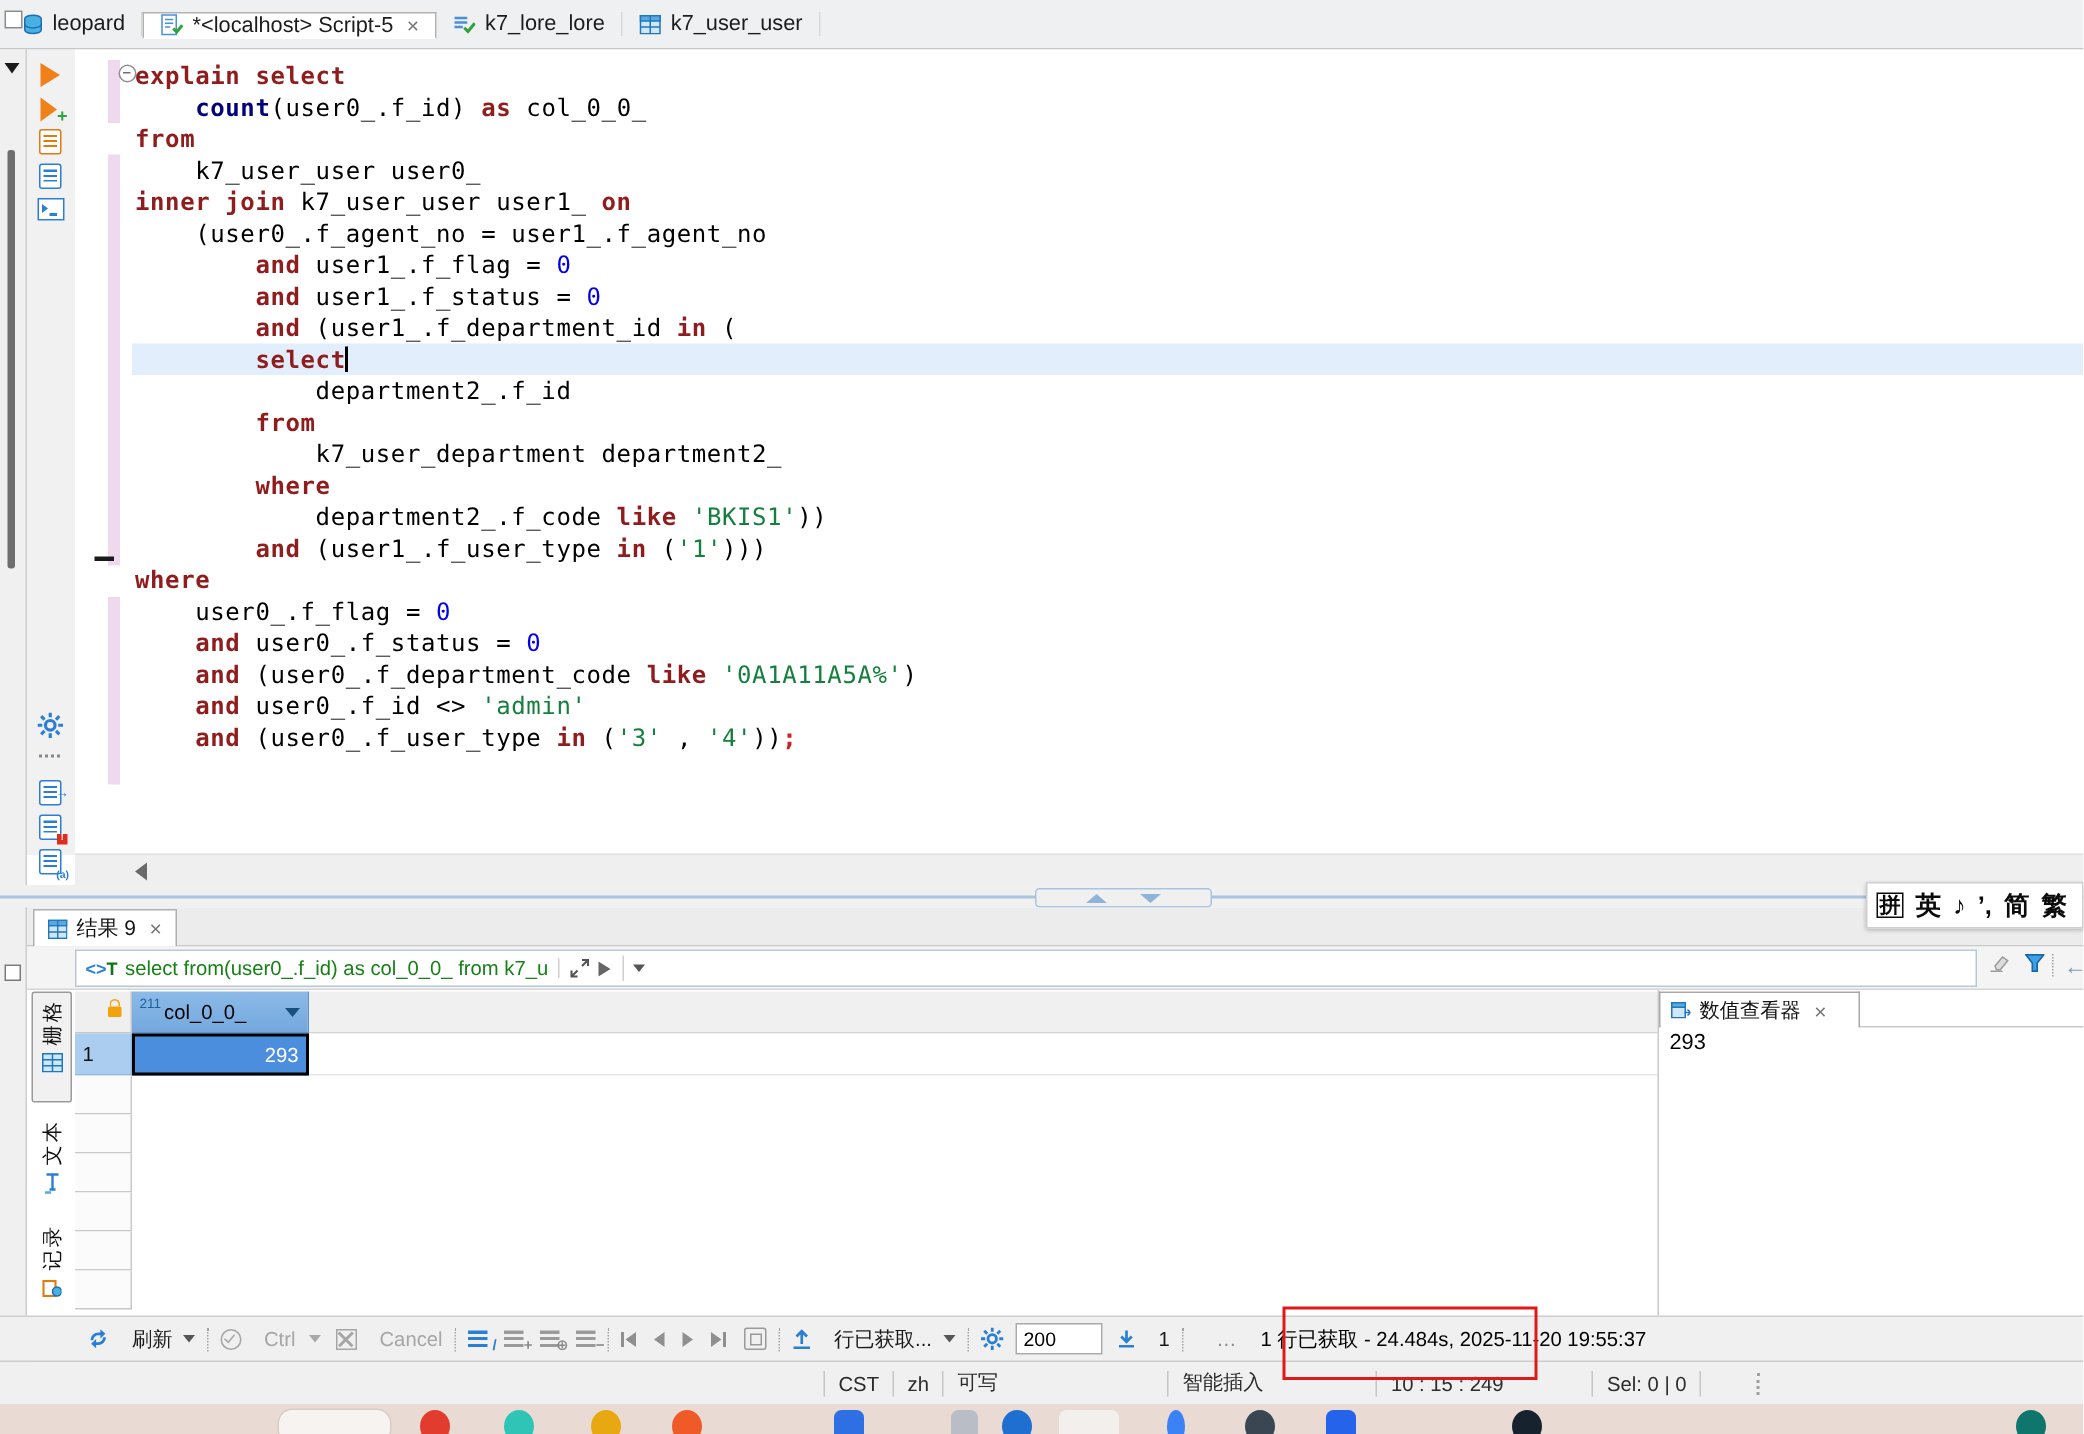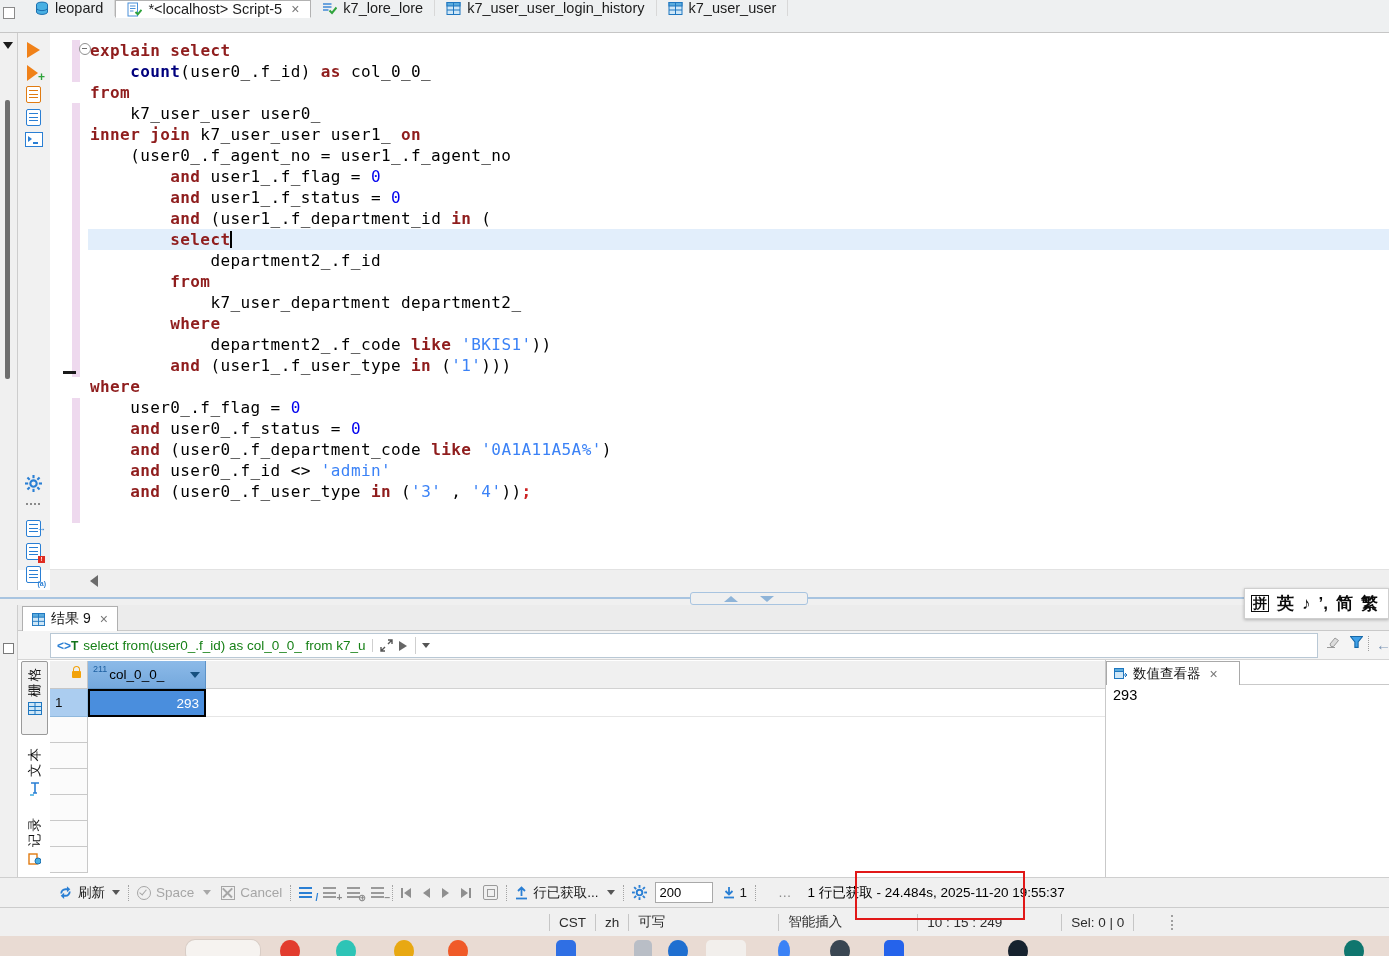--- a/index.html
+++ b/index.html
@@ -2,21 +2,21 @@
 <html><head>
 <meta charset="utf-8">
 <style>
   html,body{margin:0;padding:0}
   body{width:1389px;height:956px;position:relative;overflow:hidden;background:#fff;
        font-family:"Liberation Sans","DejaVu Sans",sans-serif;font-size:13px;color:#111}
   .abs{position:absolute}
 
   
   .tabbar{left:0;top:0;width:1389px;height:33px;background:#eef0f1;border-bottom:1px solid #c6c6c6;
-          box-sizing:border-box;display:flex;align-items:flex-start;padding-left:24px}
+          box-sizing:border-box;display:flex;align-items:center;padding-left:4px}
   .corner-ic{left:3px;top:7px;width:10px;height:10px;border:1.5px solid #8a8a8a;background:#fff;z-index:5}
   .etab{display:flex;align-items:center;gap:6px;padding:0 11px;font-size:14.5px;color:#1c1c1c;
         border-right:1px solid #d8d8d8;white-space:nowrap}
   .etab.active{background:#fff;border:1px solid #b2b2b2;border-bottom:1px solid #fff;margin-bottom:-1px}
   .etab .ticon{display:flex;align-items:center}
   .tclose{color:#777;font-size:14px;margin-left:3px;cursor:pointer}
 
   
   .left-rail{left:0;top:33px;width:18px;height:903px;background:#f0f0f0;border-right:1px solid #cdcdcd;box-sizing:border-box}
   .rail-caret{left:3px;top:9px;width:0;height:0;border-left:5px solid transparent;border-right:5px solid transparent;border-top:7px solid #1a1a1a}
@@ -47,21 +47,21 @@
   .fold-circle{position:absolute;left:29px;top:10px;width:10px;height:10px;border:1px solid #909090;border-radius:50%;background:#fff}
   .fold-circle::after{content:"";position:absolute;left:2px;top:4px;width:5px;height:1px;background:#707070}
   .fold-end{position:absolute;left:13px;top:338px;width:13px;height:2.5px;background:#1a1a1a}
   .line-hl{position:absolute;left:38px;top:196px;right:0;height:21px;background:#e2eefb}
   #code{position:absolute;left:40px;top:7px;font-family:"DejaVu Sans Mono","Liberation Mono",monospace;
         font-size:16px;line-height:21px;letter-spacing:.4px;white-space:pre;color:#000}
   .cl{height:21px;position:relative}
   .sk{color:#8f1d1d;font-weight:bold}
   .sf{color:#00007d;font-weight:bold}
   .sn{color:#0000ee}
-  .ss{color:#3b82f6}
+  .ss{color:#15803d}
   .sx{color:#c22;font-weight:bold}
   .caret{display:inline-block;width:0;height:17px;border-left:2px solid #000;vertical-align:-3px}
 
   
   .hscroll{left:50px;top:569px;width:1339px;height:21px;background:#efefef;border-top:1px solid #e2e2e2;box-sizing:border-box}
   .hs-arrow{position:absolute;left:40px;top:5px;width:0;height:0;border-top:6px solid transparent;border-bottom:6px solid transparent;border-right:8px solid #6b6b6b}
   .sash{left:0;top:590px;width:1389px;height:15px;background:#f0f0f0}
   .sash-line{position:absolute;left:0;top:7px;width:100%;height:2px;background:#a8c4e0}
   .sash-handle{position:absolute;left:690px;top:2px;width:116px;height:11px;background:#f0f0f0;border:1px solid #a8c4e0;border-radius:3px;display:flex;align-items:center;justify-content:center;gap:22px}
   .tri-up{width:0;height:0;border-left:7px solid transparent;border-right:7px solid transparent;border-bottom:6px solid #8fb4d8}
@@ -108,21 +108,21 @@
   .g-div{left:1105px;top:660px;width:1px;height:217px;background:#c9c9c9}
 
   
   .vv-tab{left:1106px;top:661px;width:134px;height:24px;background:#fff;border:1px solid #a9a9a9;border-bottom:none;box-sizing:border-box;display:flex;align-items:center;gap:6px;padding:0 7px;font-size:13.5px}
   .vv-strip{left:1240px;top:684px;width:149px;height:1px;background:#c9c9c9}
   .vv-value{left:1113px;top:687px;font-size:14.5px;color:#000}
 
   
   .res-toolbar{left:0;top:877px;width:1389px;height:30px;background:#f0f0f0;border-top:1px solid #cfcfcf;
         box-sizing:border-box;display:flex;align-items:center;padding-left:58px;font-size:13.5px;color:#1a1a1a;white-space:nowrap}
-  .ti{display:flex;align-items:center;gap:5px}
+  .ti{display:flex;align-items:center;gap:15px}
   .tsep{border-left:1px dotted #a3a3a3;height:16px;margin:0 8px}
   .dis{color:#a6a6a6}
   .ocheck{width:12px;height:12px;border:1.6px solid #a6a6a6;border-radius:50%;position:relative}
   .ocheck::after{content:"";position:absolute;left:3px;top:1px;width:3px;height:6px;border-right:1.6px solid #a6a6a6;border-bottom:1.6px solid #a6a6a6;transform:rotate(40deg)}
   .xbox{width:12px;height:12px;border:1.6px solid #a6a6a6;position:relative}
   .xbox::before,.xbox::after{content:"";position:absolute;left:-1px;top:5px;width:13px;height:1.6px;background:#a6a6a6}
   .xbox::before{transform:rotate(45deg)}.xbox::after{transform:rotate(-45deg)}
   .lines{width:13px;height:11px;position:relative;background:linear-gradient(#9a9a9a 0 2px,transparent 2px 4.5px,#9a9a9a 4.5px 6.5px,transparent 6.5px 9px,#9a9a9a 9px 11px)}
   .lines.blue{background:linear-gradient(#2a7fd4 0 2px,transparent 2px 4.5px,#2a7fd4 4.5px 6.5px,transparent 6.5px 9px,#2a7fd4 9px 11px)}
   .lines .ov{position:absolute;right:-6px;bottom:-5px;font-size:10px;font-weight:bold;color:#8b8b8b;line-height:1}
@@ -196,31 +196,20 @@
     </div>
     <div class="etab">
       <span class="ticon">
         <svg width="15" height="13" viewBox="0 0 14 13">
           <rect x="0.5" y="0.5" width="13" height="12" fill="#cfe7f7" stroke="#1f77c0"></rect>
           <rect x="0.5" y="0.5" width="13" height="3.5" fill="#5aabdd" stroke="#1f77c0"></rect>
           <line x1="7" y1="0.5" x2="7" y2="12.5" stroke="#1f77c0"></line>
           <line x1="0.5" y1="8" x2="13.5" y2="8" stroke="#1f77c0"></line>
         </svg>
       </span>
-      <span>k7_user_user_login_history</span>
-    </div>
-    <div class="etab">
-      <span class="ticon">
-        <svg width="15" height="13" viewBox="0 0 14 13">
-          <rect x="0.5" y="0.5" width="13" height="12" fill="#cfe7f7" stroke="#1f77c0"></rect>
-          <rect x="0.5" y="0.5" width="13" height="3.5" fill="#5aabdd" stroke="#1f77c0"></rect>
-          <line x1="7" y1="0.5" x2="7" y2="12.5" stroke="#1f77c0"></line>
-          <line x1="0.5" y1="8" x2="13.5" y2="8" stroke="#1f77c0"></line>
-        </svg>
-      </span>
       <span>k7_user_user</span>
     </div>
   </div>
 
 <div class="abs left-rail">
   <div class="abs rail-caret"></div>
   <div class="abs rail-scroll"></div>
   <div class="abs mini-sq"></div>
 </div>
 
@@ -411,21 +400,21 @@
         <path d="M12.5 7a4.5 4.5 0 01-4.5 4.5H6" stroke="#2a7fd4" stroke-width="2" fill="none"></path>
         <path d="M9.5 1.2l3.6 3.3-3.6 3.3z" fill="#2a7fd4"></path>
         <path d="M6.5 8.2L2.9 11.5l3.6 3.3z" fill="#2a7fd4"></path>
       </svg>
     <span>刷新</span>
   </span>
   <span class="dcaret" style="margin-left:7px"></span>
   <span class="tsep"></span>
   <span class="ti dis">
       <span class="ocheck"></span>
-      <span>Space</span>
+      <span>Ctrl</span>
     </span>
   <span class="dcaret dis" style="margin-left:9px"></span>
   <span style="width:10px"></span>
   <span class="ti dis">
       <span class="xbox"></span>
       <span>Cancel</span>
     </span>
   <span class="tsep"></span>
   <span class="ti" style="gap:11px">
     <span class="lines blue">

